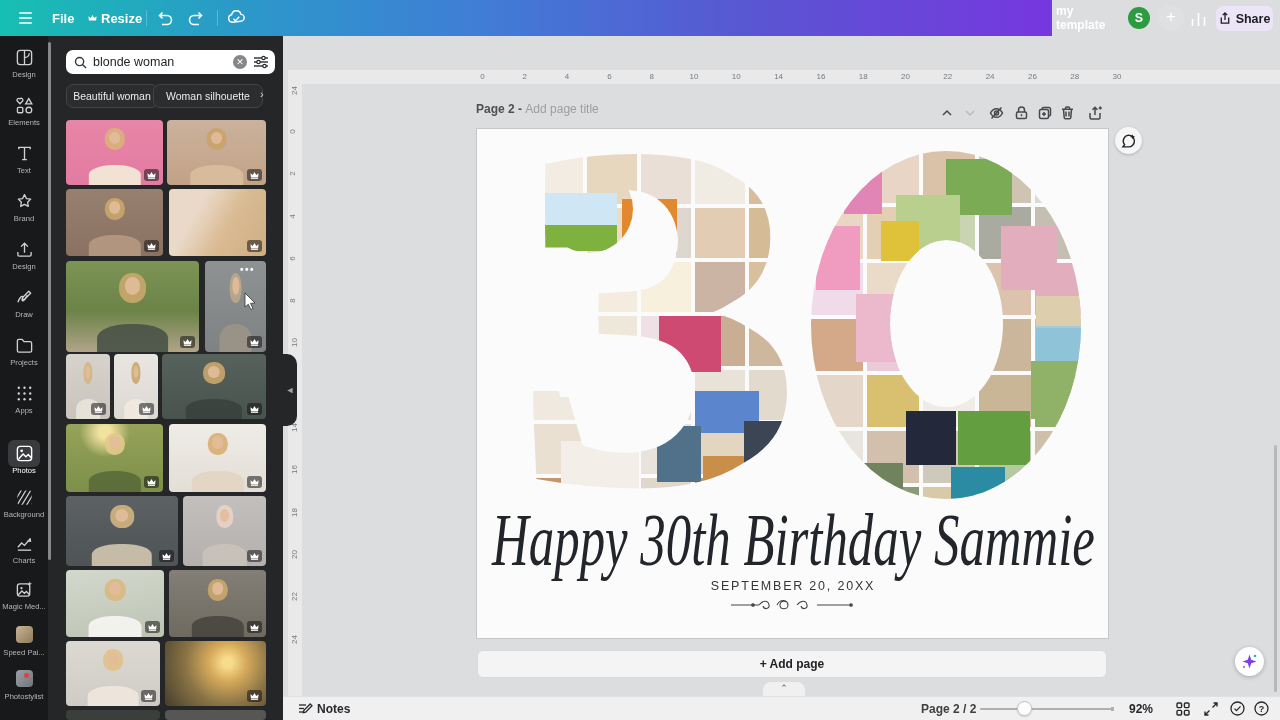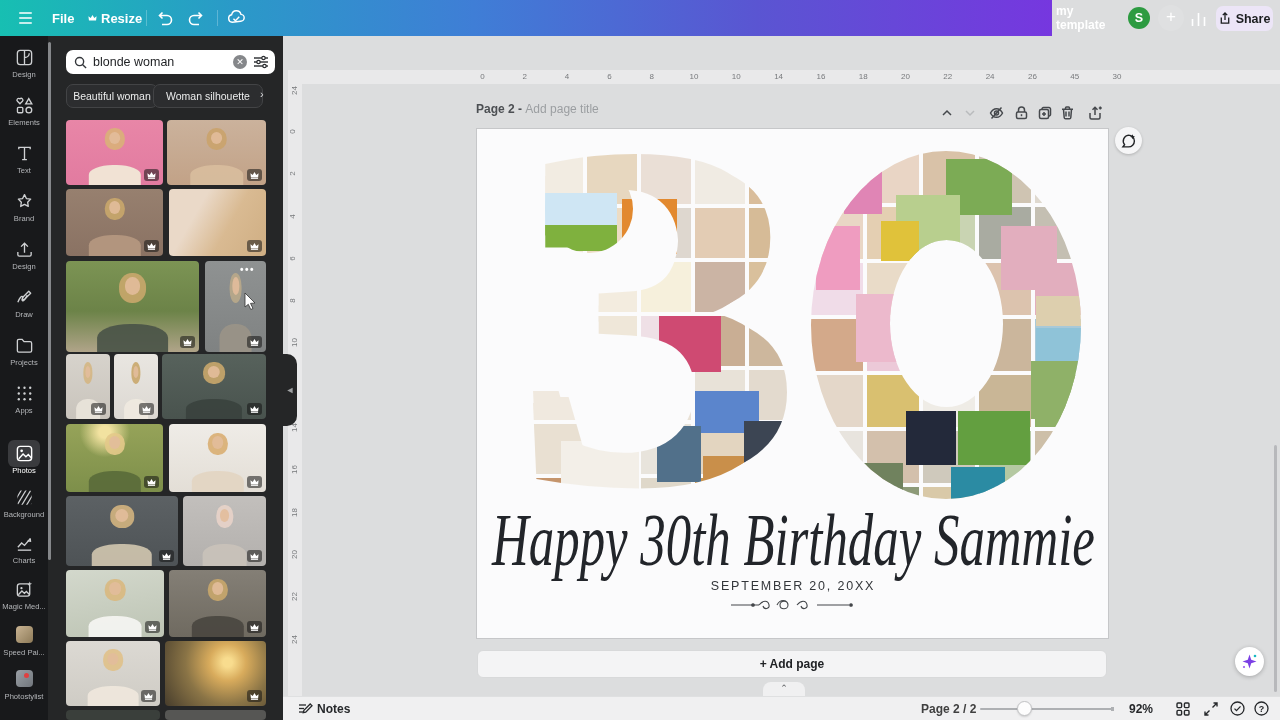--- a/index.html
+++ b/index.html
@@ -412,21 +412,21 @@
       <span class="rn" style="left:349.7px">8</span>
       <span class="rn" style="left:392.0px">10</span>
       <span class="rn" style="left:434.3px">10</span>
       <span class="rn" style="left:476.6px">14</span>
       <span class="rn" style="left:518.9px">16</span>
       <span class="rn" style="left:561.2px">18</span>
       <span class="rn" style="left:603.5px">20</span>
       <span class="rn" style="left:645.8px">22</span>
       <span class="rn" style="left:688.1px">24</span>
       <span class="rn" style="left:730.4px">26</span>
-      <span class="rn" style="left:772.7px">45</span>
+      <span class="rn" style="left:772.7px">28</span>
       <span class="rn" style="left:815.0px">30</span>
     </div>
   <div class="rulv">
       <span class="vn" style="top:2px">24</span>
       <span class="vn" style="top:43px">0</span>
       <span class="vn" style="top:85px">2</span>
       <span class="vn" style="top:128px">4</span>
       <span class="vn" style="top:170px">6</span>
       <span class="vn" style="top:212px">8</span>
       <span class="vn" style="top:254px">10</span>

